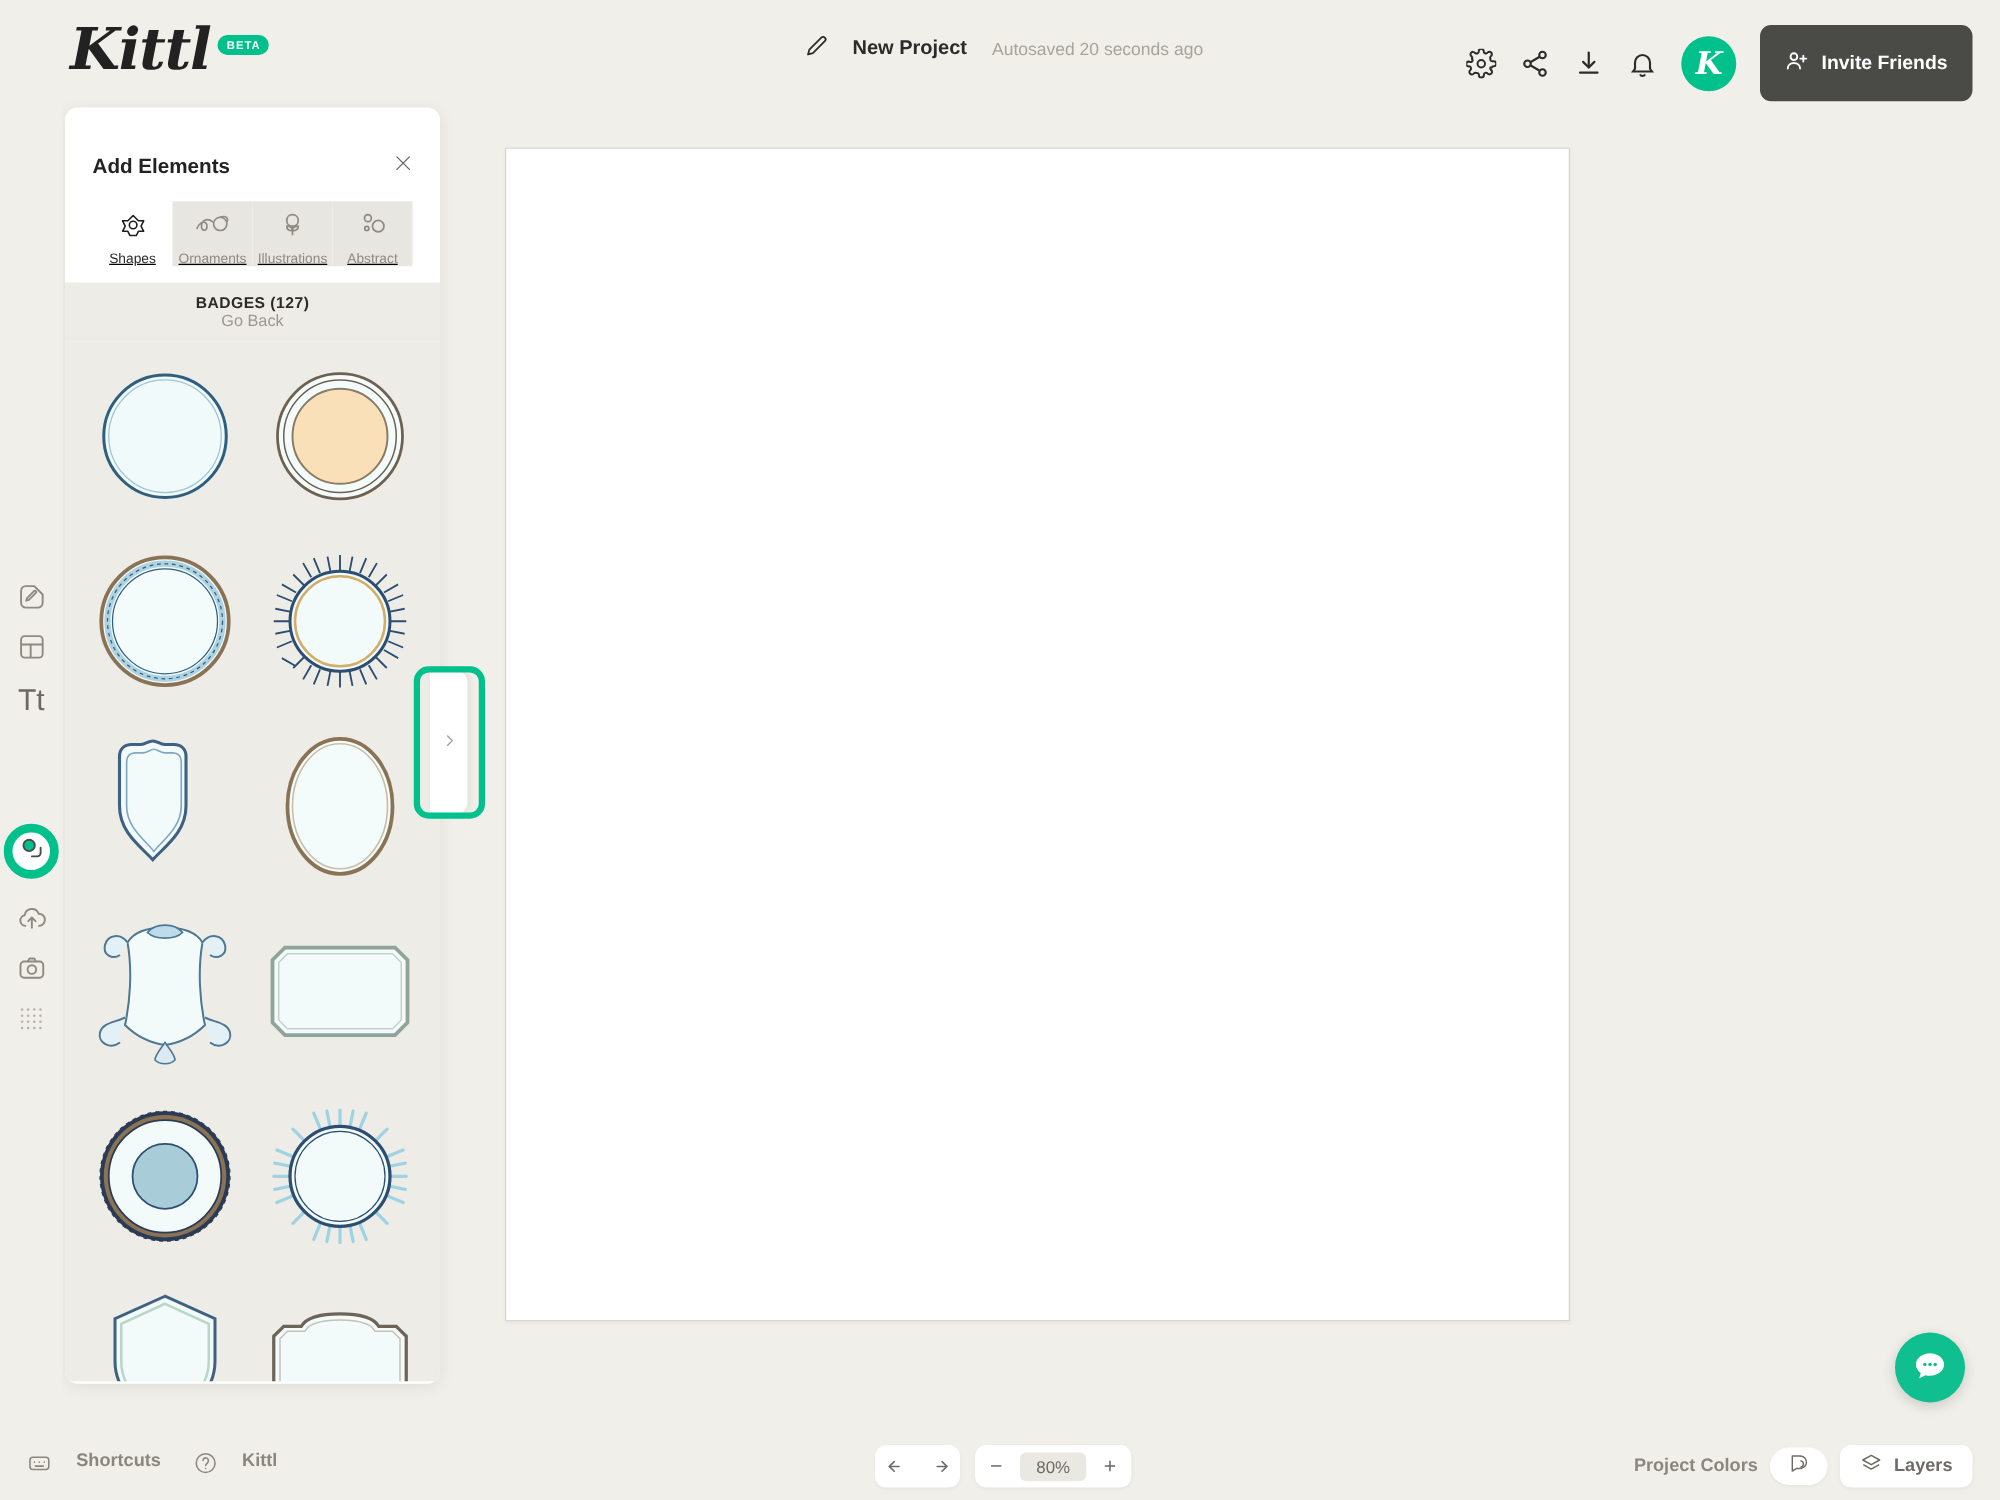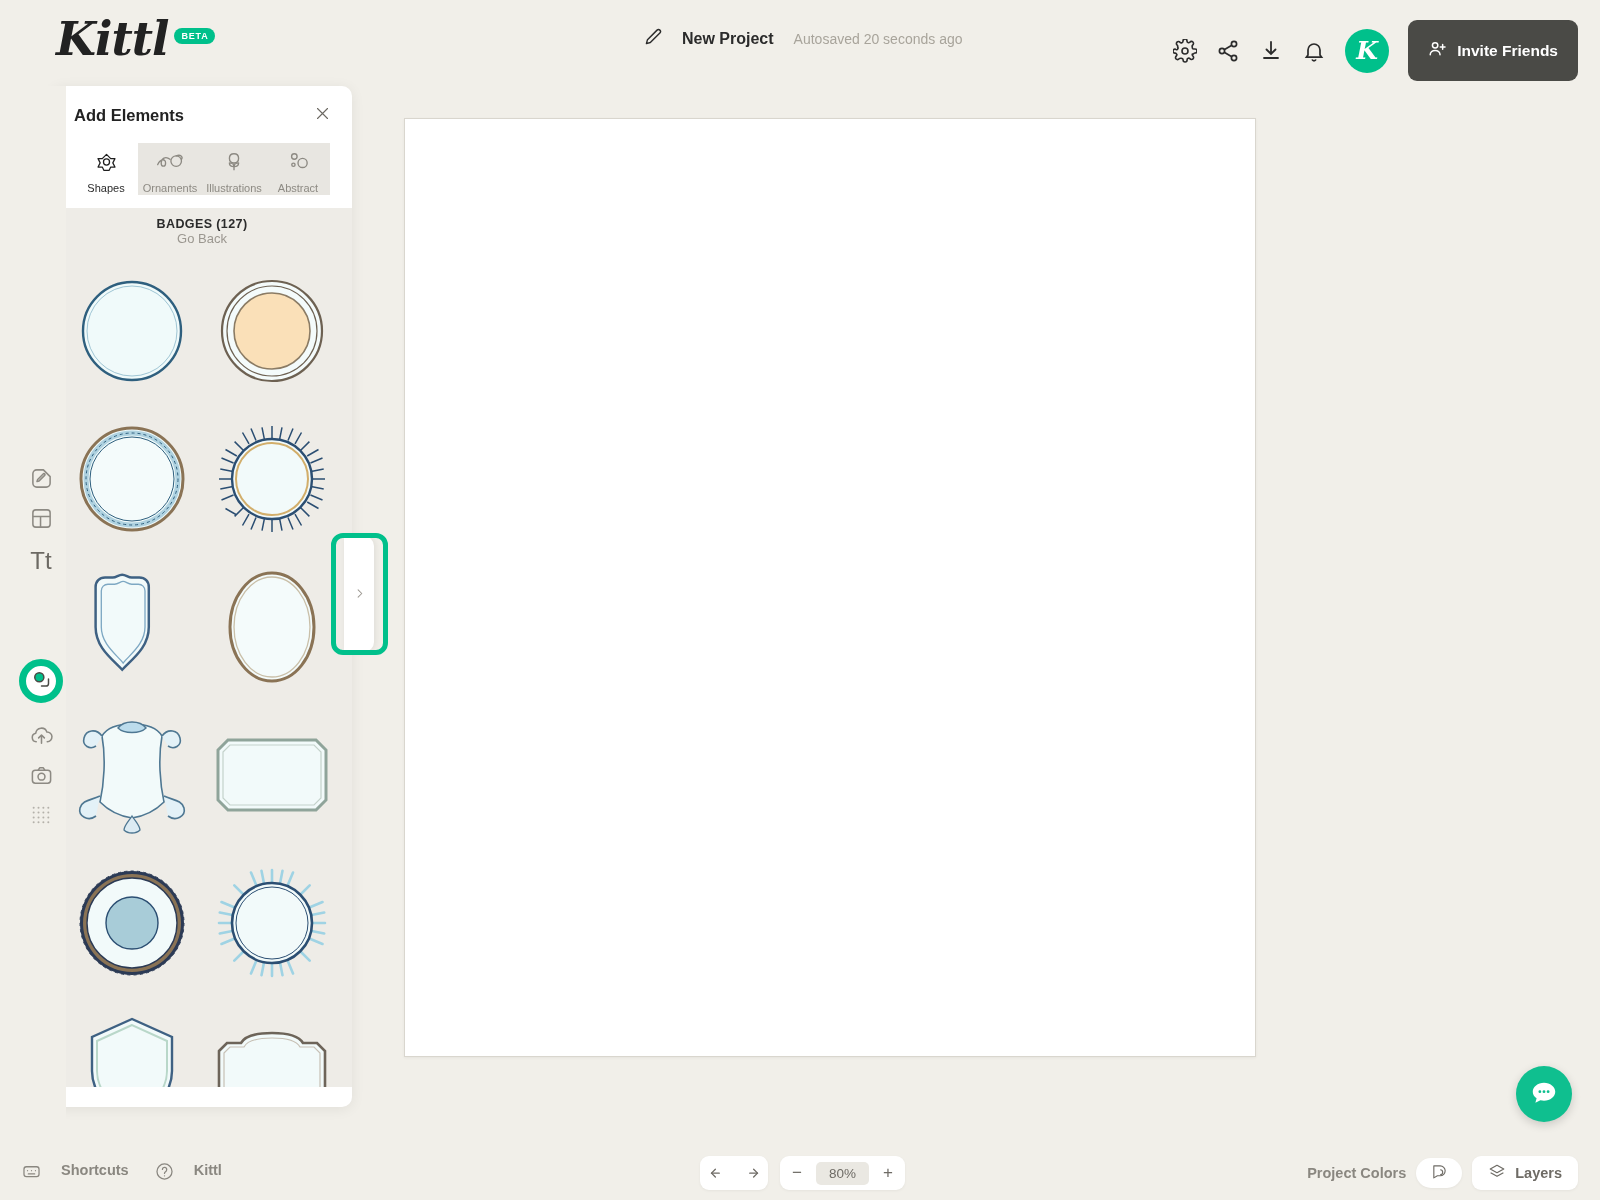--- a/index.html
+++ b/index.html
@@ -63,21 +63,21 @@
   .canvas-page {
     position: absolute; left: 404px; top: 118px;
     width: 852px; height: 939px;
     background: #ffffff;
     border: 1px solid #D9D6CE;
     box-shadow: 0 1px 3px rgba(0,0,0,.05);
   }
 
   
   .rail {
-    position: absolute; left: 16px; top: 86px; width: 50px; height: 1060px;
+    position: absolute; left: 0; top: 86px; width: 50px; height: 1060px;
     background: #F1EFE9; z-index: 6;
   }
   .rail-item {
     position: absolute; left: 0; width: 50px; height: 40px;
     display: flex; align-items: center; justify-content: center;
     cursor: pointer;
   }
   .rail-active {
     position: absolute; left: 3px; width: 44px; height: 44px;
     border-radius: 50%; border: 7px solid #00C08B;
@@ -90,21 +90,21 @@
   .panel {
     position: absolute; left: 52px; top: 86px;
     width: 300px; height: 1021px;
     background: #ffffff;
     border-radius: 10px;
     box-shadow: 0 2px 14px rgba(0,0,0,.07);
     overflow: hidden; z-index: 5;
   }
   .panel-head {
     padding: 20px 22px 0 22px;
-    display: flex; align-items: flex-end; justify-content: space-between;
+    display: flex; align-items: flex-end; justify-content: space-between; margin-top: 17px;
   }
   .panel-title { font-size: 16.5px; font-weight: bold; color: #222; }
   .close-x { cursor: pointer; }
   .search-box {
     margin: 18px 22px 0 22px; height: 37px;
     border: 1px solid #E3E1DC; border-radius: 8px;
     display: flex; align-items: center; padding: 0 12px;
   }
   .search-box input {
     flex: 1; border: none; outline: none;
@@ -112,21 +112,21 @@
     font-family: "Liberation Sans", sans-serif;
     background: transparent;
   }
   .search-box input::placeholder { color: #9B9790; }
 
   .tabs { display: flex; margin: 18px 22px 0 22px; }
   .tab {
     flex: 1; height: 52px; padding-top: 7px;
     display: flex; flex-direction: column; align-items: center;
     justify-content: center; gap: 5px;
-    background: #E8E6E1; cursor: pointer;
+    background: #E8E6E1; cursor: pointer; text-decoration: underline;
   }
   .tab.active { background: #ffffff; }
   .tab-label { font-size: 11px; color: #8D8A83; }
   .tab.active .tab-label { color: #2B2B2B; }
   .tab svg { stroke: #8D8A83; }
   .tab.active svg { stroke: #1F1F1F; }
 
   .cat-bar {
     margin: 13px 0 0 0; padding: 9px 22px;
     background: #EEECE7;

